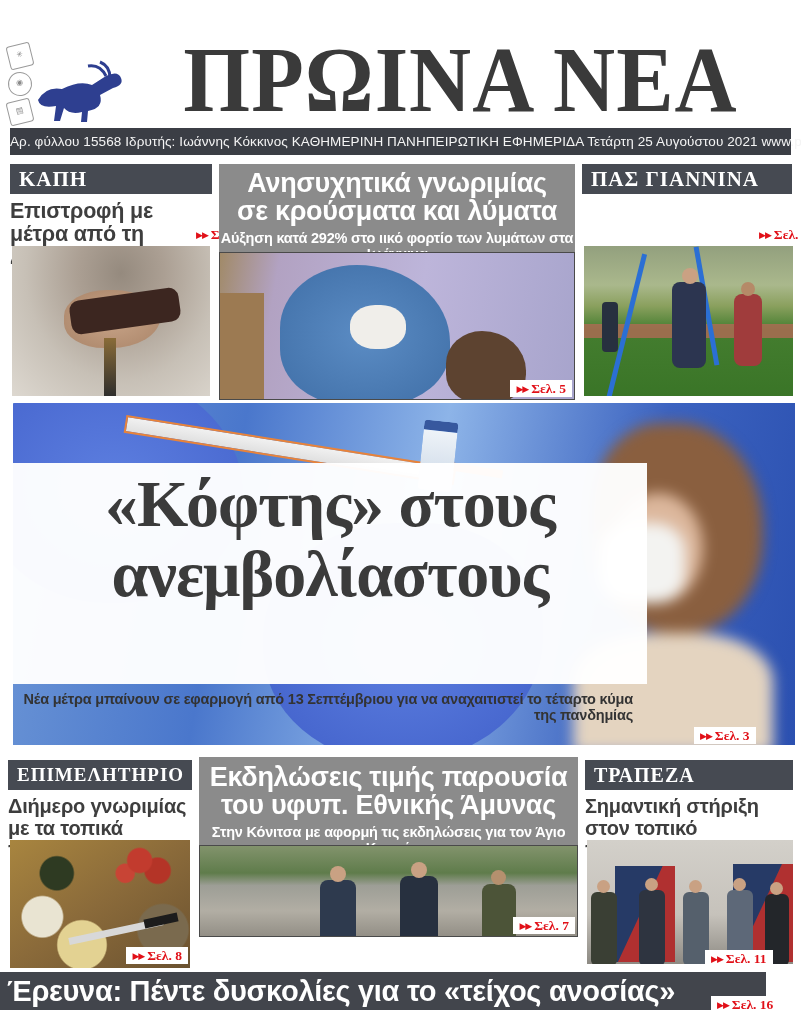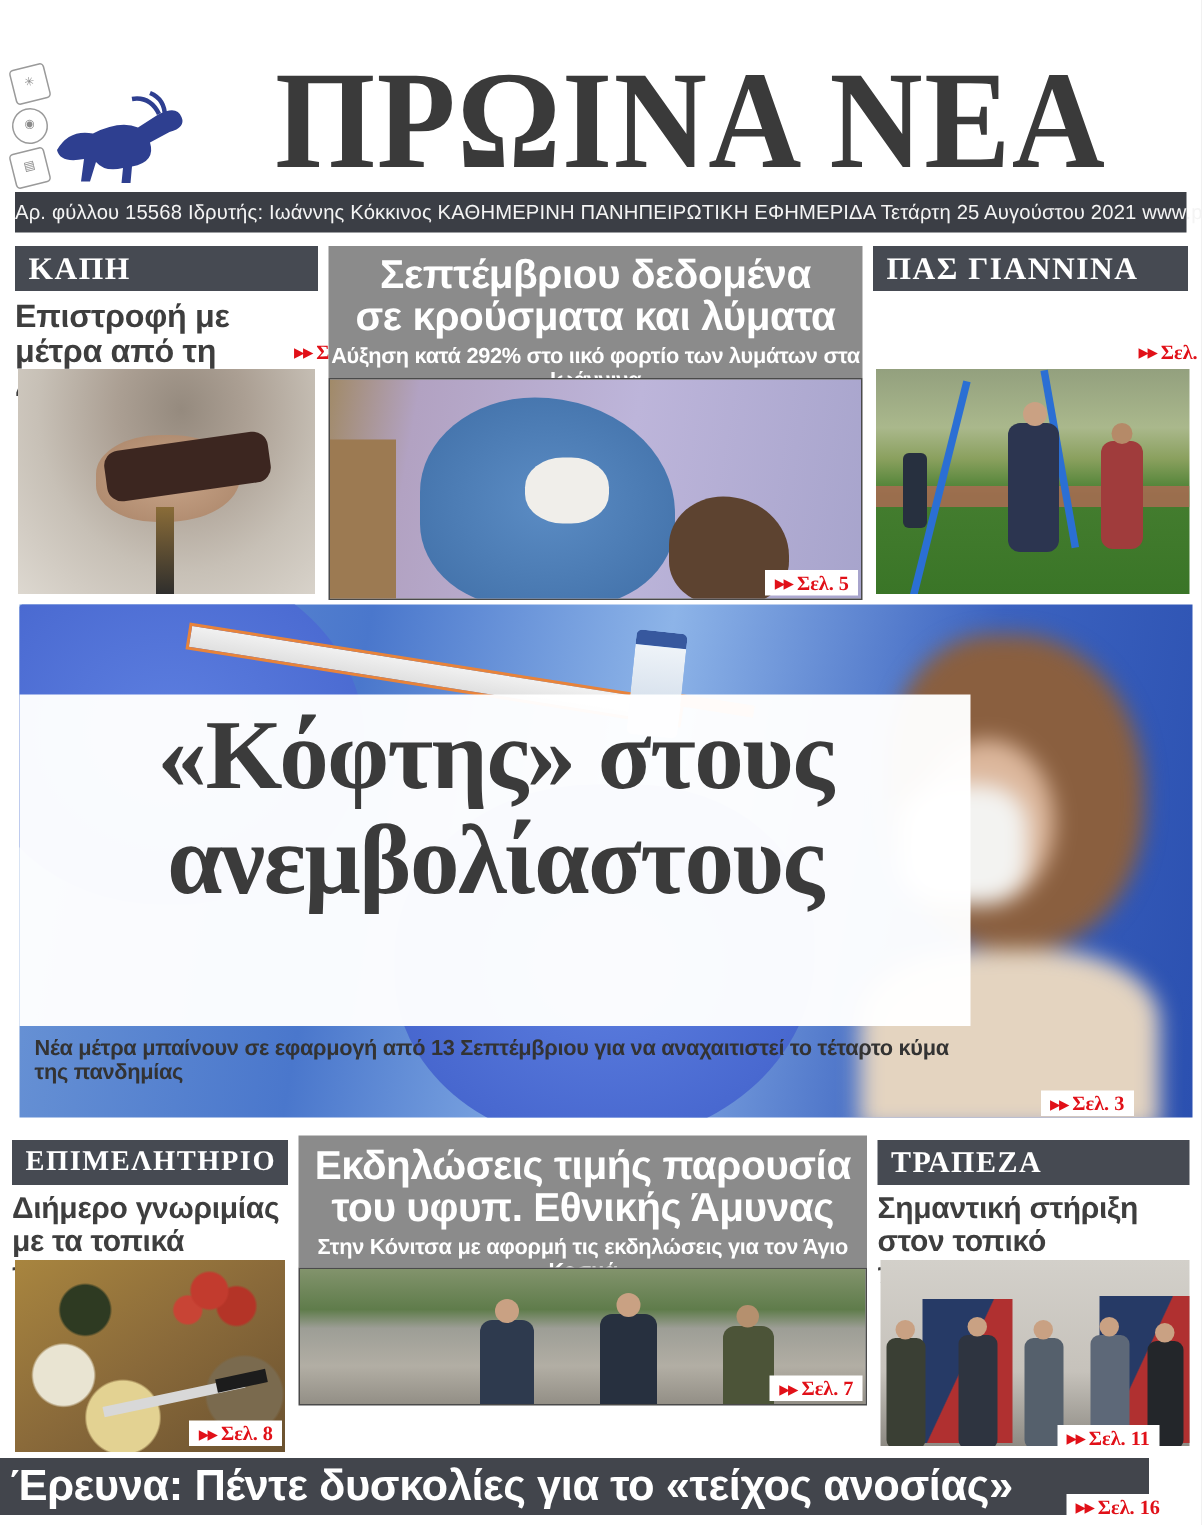--- a/index.html
+++ b/index.html
@@ -93,21 +93,21 @@
   #ph-bank .g2{left:52px;top:50px;width:26px;height:76px;background:#2e3440;border-radius:6px;}
   #ph-bank .g3{left:96px;top:52px;width:26px;height:74px;background:#55606c;border-radius:6px;}
   #ph-bank .g4{left:140px;top:50px;width:26px;height:76px;background:#5d6878;border-radius:6px;}
   #ph-bank .g5{left:178px;top:54px;width:24px;height:72px;background:#23262a;border-radius:6px;}
   #ph-bank .hh{position:absolute;width:13px;height:13px;background:#c9a183;border-radius:50%;}
 
   
   #lead-overlay{left:13px;top:463px;width:634px;height:221px;background:rgba(255,255,255,0.97);}
   .lead-line{width:100%;text-align:center;font-family:"Liberation Serif",serif;font-weight:bold;
     color:#3b3b3b;font-size:66px;line-height:1.06;letter-spacing:-1px;}
-  #lead-sub{left:10px;top:228px;width:610px;font-size:14.5px;font-weight:bold;color:#333;letter-spacing:-0.2px;}
+  #lead-sub{left:10px;top:228px;width:610px;font-size:14.5px;font-weight:bold;color:#333;letter-spacing:-0.2px;text-align:right;}
 
   
   #footer-bar{left:0;top:972px;width:766px;height:38px;background:#42454c;color:#ffffff;
     font-weight:bold;font-size:29px;line-height:38px;padding-left:7px;letter-spacing:-0.3px;box-sizing:border-box;white-space:nowrap;}
 </style>
 </head>
 <body>
 
 <div id="page">
 
@@ -134,21 +134,21 @@
   <div class="abs pref" style="left:160px;top:227px;">
     <span class="ar">▶▶</span><span>Σελ. 4</span>
   </div>
   <div class="photo" id="ph-hands" style="left:12px;top:246px;width:198px;height:150px;">
     <div class="blob hand"></div>
     <div class="blob cane"></div>
     <div class="blob stick"></div>
   </div>
 
   <div class="abs graybox" style="left:219px;top:164px;width:356px;height:88px;padding-top:5px;">
-    <div class="gb-h">Σεπτέμβριου δεδομένα</div>
+    <div class="gb-h">Ανησυχητικά γνωριμίας</div>
     <div class="gb-h">σε κρούσματα και λύματα</div>
     <div class="gb-sub">Αύξηση κατά 292% στο ιικό φορτίο των λυμάτων στα Ιωάννινα</div>
   </div>
   <div class="photo" id="ph-swab" style="left:219px;top:252px;width:356px;height:148px;border:1px solid #4a4a4a;box-sizing:border-box;">
     <div class="blob carton"></div>
     <div class="blob suit"></div>
     <div class="blob mask"></div>
     <div class="blob hair"></div>
     <div class="refbox pref" style="position:absolute;right:2px;bottom:2px;">
       <span class="ar">▶▶</span><span>Σελ. 5</span>

